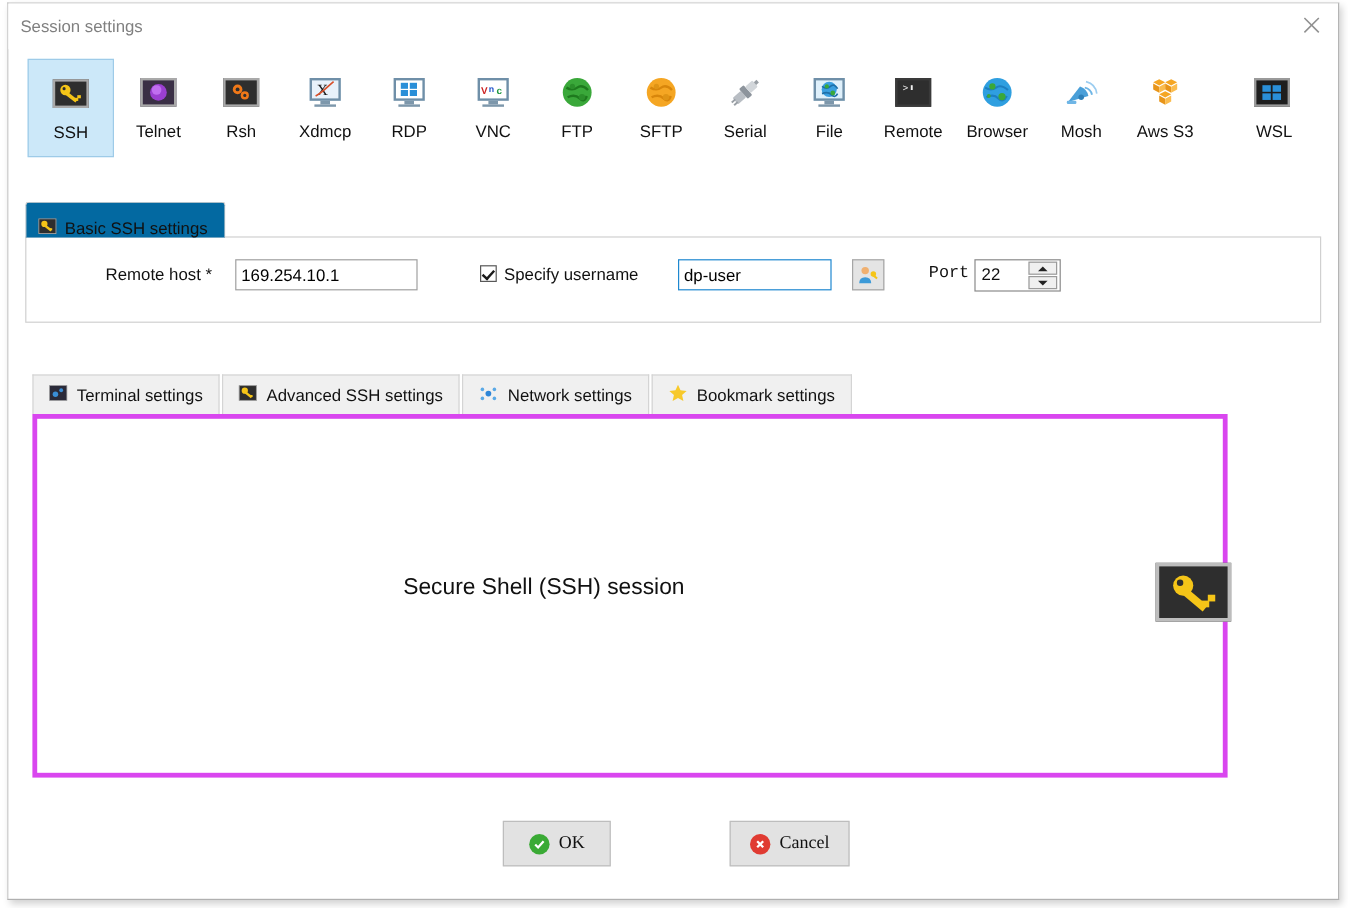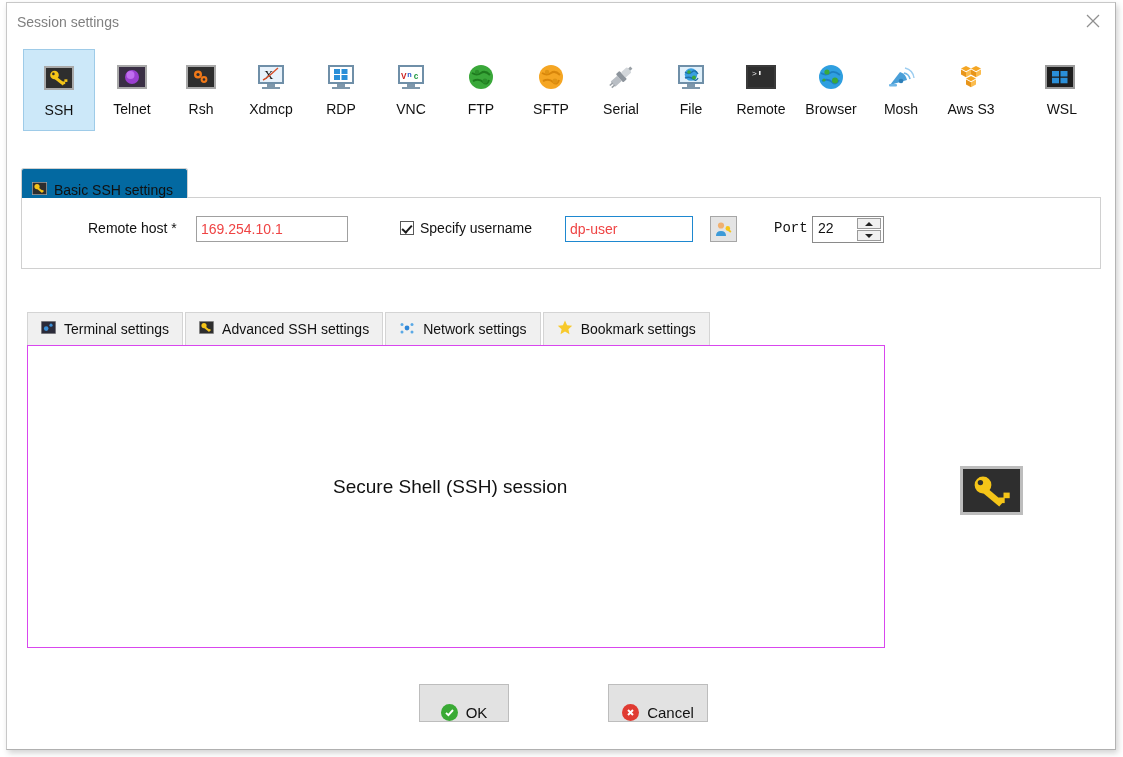--- a/index.html
+++ b/index.html
@@ -176,21 +176,21 @@
     color: #111;
     white-space: nowrap;
   }
   .txtbox {
     position: absolute;
     background: #ffffff;
     border: 1px solid #a0a0a0;
     box-sizing: border-box;
     font-family: "Liberation Sans", sans-serif;
     font-size: 14px;
-    color: #ef4444;
+    color: #000000;
     padding: 0 4px;
     line-height: 24px;
     height: 26px;
     outline: none;
   }
   .txtbox.focused {
     border: 1px solid #1e88d0;
   }
 
   .chk-wrap {
@@ -279,24 +279,24 @@
     gap: 8px;
     box-sizing: border-box;
     cursor: default;
   }
   .tab-label { font-size: 14px; color: #111; white-space: nowrap; }
 
   .tab-panel {
     position: absolute;
     left: 20px;
     top: 342px;
-    width: 858px;
+    width: 996px;
     height: 303px;
     background: #ffffff;
-    border: 1px solid #d946ef;
+    border: 4px solid #d946ef;
     box-sizing: border-box;
   }
   .panel-caption {
     position: absolute;
     left: 305px;
     top: 130px;
     font-size: 19px;
     color: #111;
     white-space: nowrap;
   }
@@ -315,26 +315,27 @@
   }
 
   
   .btn {
     position: absolute;
     height: 38px;
     background: #e2e2e2;
     border: 1px solid #bdbdbd;
     box-sizing: border-box;
     display: flex;
-    align-items: flex-end;
+    align-items: center;
     justify-content: center;
     gap: 8px;
     font-size: 15px;
     color: #111;
     cursor: default;
+    font-family: Liberation Serif, serif;
   }
   #ok-button { left: 412px; top: 681px; width: 90px; }
   #cancel-button { left: 601px; top: 681px; width: 100px; }
 
   .badge-circle {
     width: 17px; height: 17px;
     border-radius: 50%;
     display: flex; align-items: center; justify-content: center;
   }
 </style>

